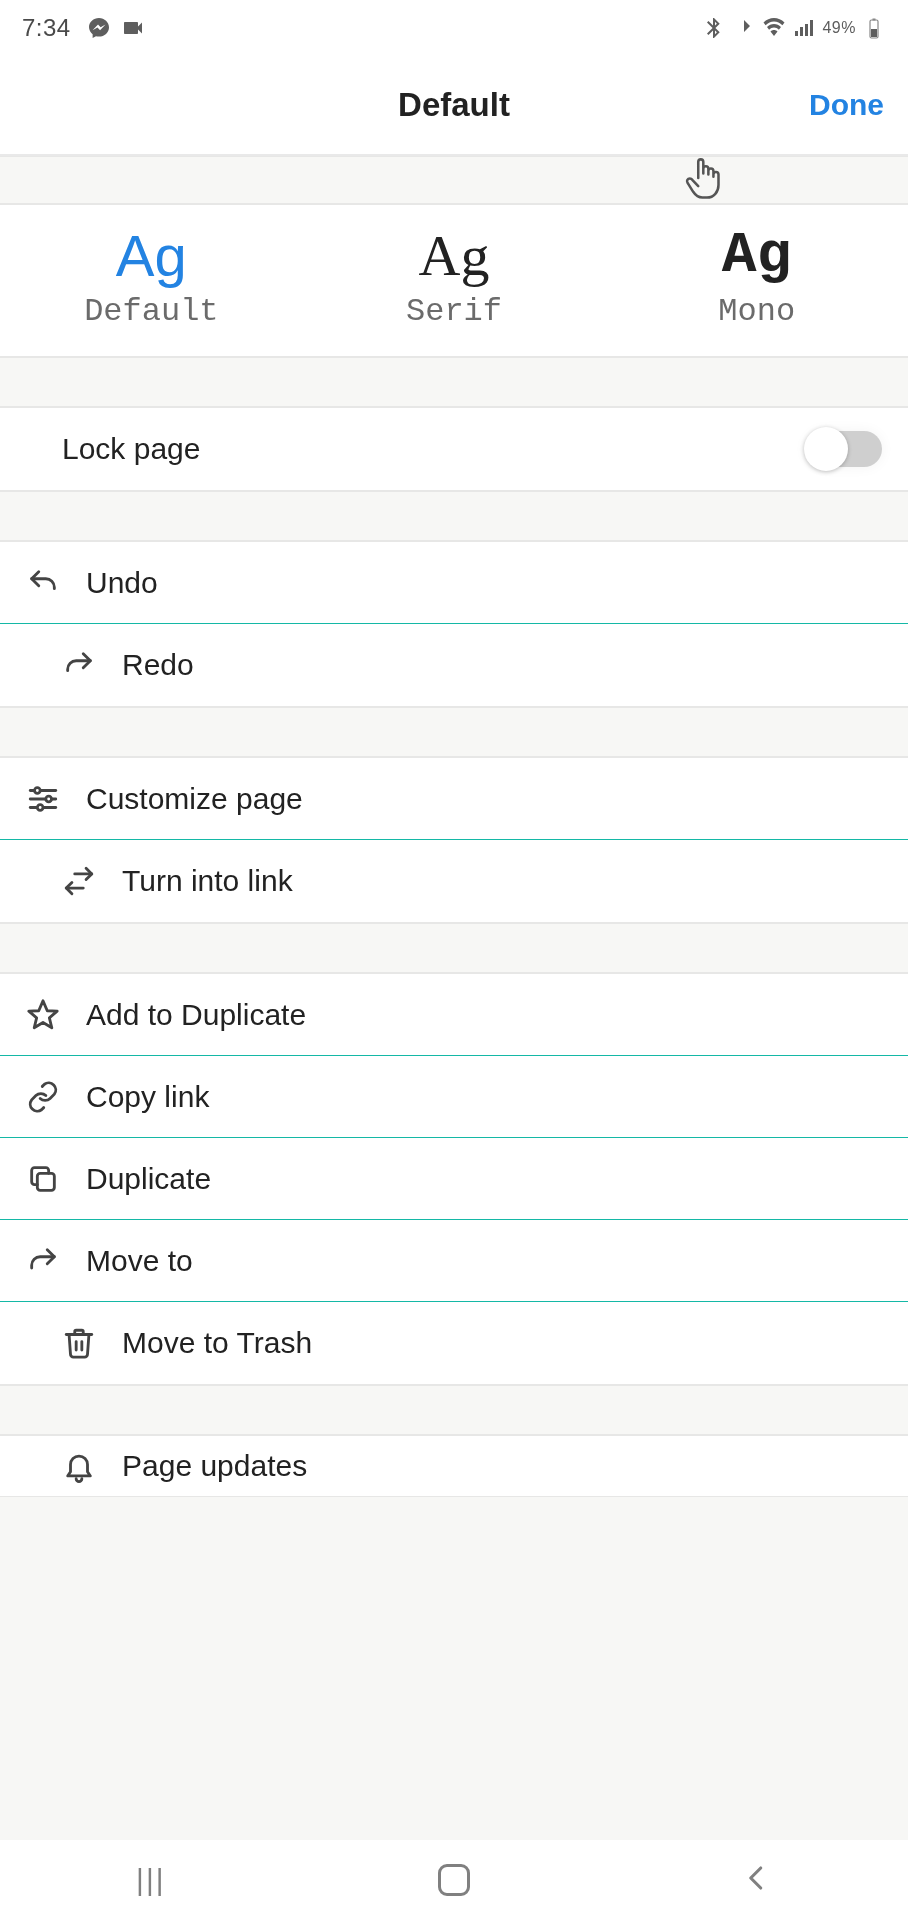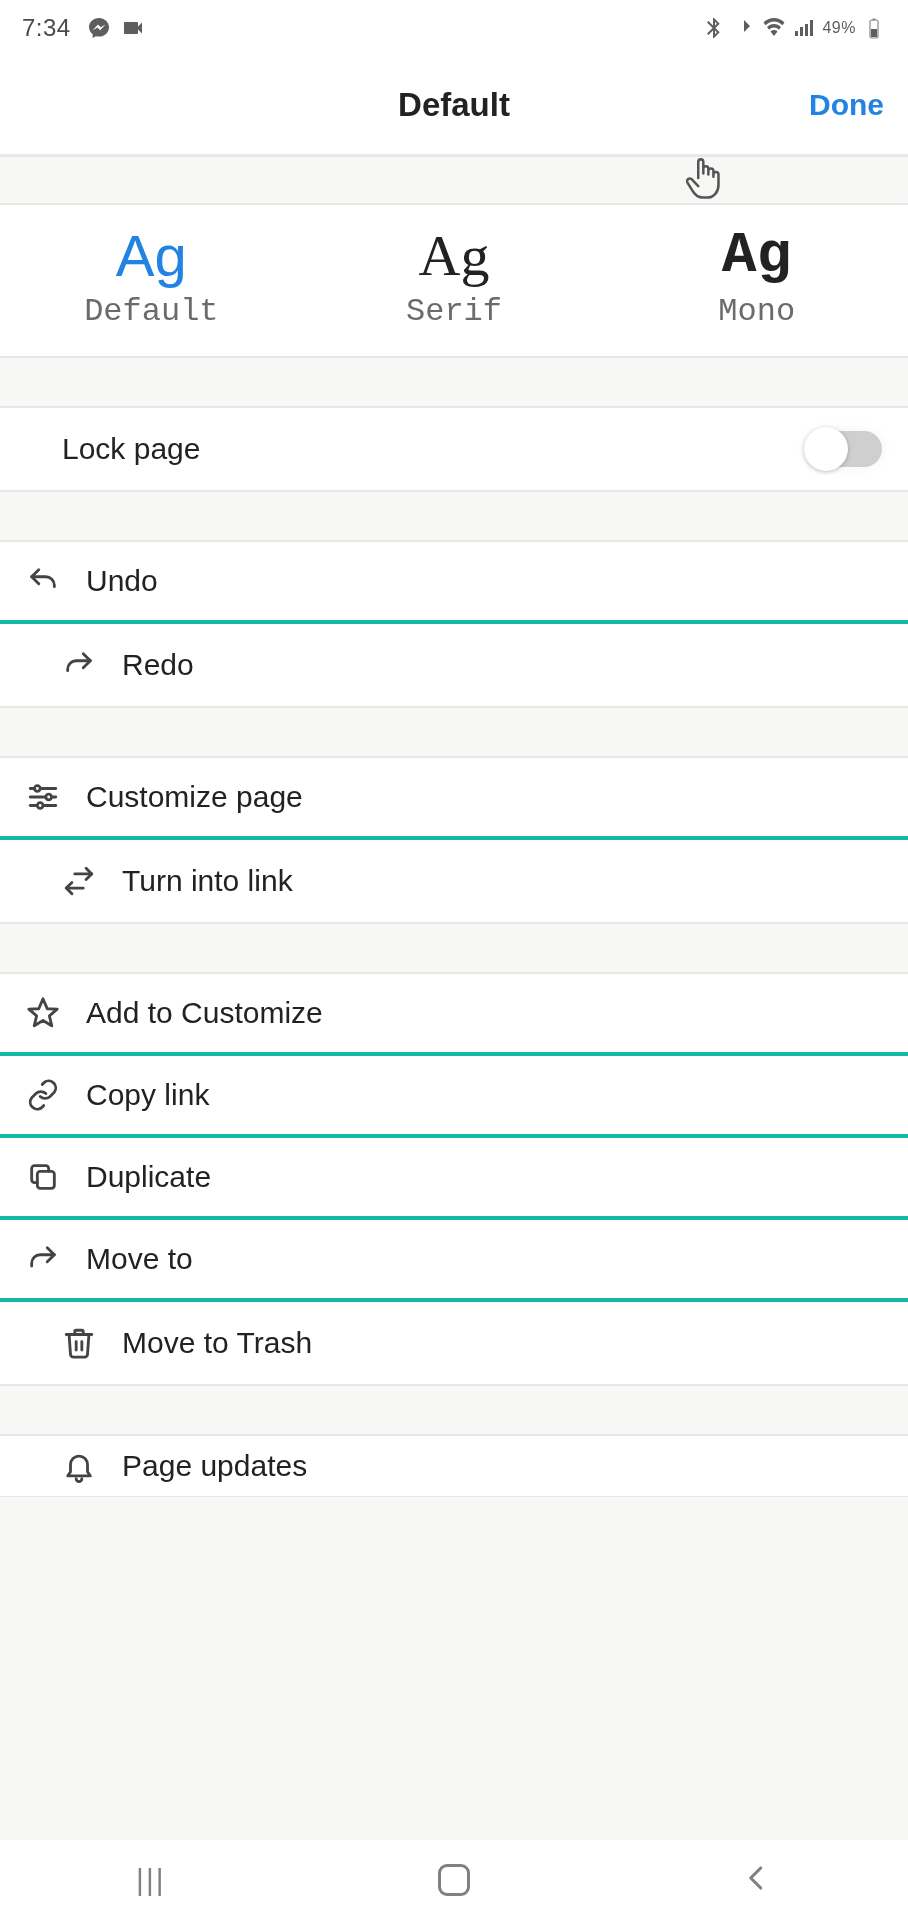--- a/index.html
+++ b/index.html
@@ -28,21 +28,21 @@
   .font-row { display: flex; background: #fff; }
   .font-opt { flex: 1; display: flex; flex-direction: column; align-items: center; justify-content: space-between; padding: 22px 0 26px; }
   .font-sample { font-size: 58px; line-height: 1; color: #222; }
   .font-sample.default { font-family: -apple-system, Arial, sans-serif; color: #2383e2; }
   .font-sample.serif { font-family: Georgia, "Times New Roman", serif; }
   .font-sample.mono { font-family: "Courier New", monospace; font-weight: 600; }
   .font-label { margin-top: 8px; font-size: 32px; color: #6b6b6b; font-family: Liberation Mono, monospace; }
   .font-opt.selected .font-label { color: #6b6b6b; }
 
   
-  .row { display: flex; align-items: center; background: #fff; padding: 0 26px; min-height: 82px; border-bottom: 4px solid #14b8a6; }
+  .row { display: flex; align-items: center; background: #fff; padding: 0 26px; min-height: 82px; border-bottom: 1px solid #14b8a6; }
   .row:last-child { border-bottom: none; margin-left: 36px; }
   .row .icon { width: 34px; height: 34px; margin-right: 26px; color: #444; flex-shrink: 0; }
   .row .lbl { font-size: 30px; color: #222; }
   .row.noicon .lbl { margin-left: 0; }
   .row .spacer { flex: 1; }
 
   
   .toggle { width: 76px; height: 36px; border-radius: 20px; background: #cfcfcf; position: relative; box-shadow: 0 0 14px rgba(0,0,0,0.05); }
   .toggle-knob { position: absolute; left: -2px; top: -4px; width: 44px; height: 44px; background: #fff; border-radius: 50%; box-shadow: 0 1px 4px rgba(0,0,0,0.25); }
 
@@ -198,21 +198,21 @@
     </div>
   </div>
 
   <div class="section-gap"></div>
 
   <div class="group">
     <div class="row">
       <svg class="icon" viewBox="0 0 24 24" fill="none" stroke="currentColor" stroke-width="2" stroke-linejoin="round">
           <polygon points="12 2 15 9 22 9.3 16.5 14 18.2 21 12 17.3 5.8 21 7.5 14 2 9.3 9 9"></polygon>
         </svg>
-      <span class="lbl">Add to Customize</span>
+      <span class="lbl">Add to Duplicate</span>
     </div>
     <div class="row">
       <svg class="icon" viewBox="0 0 24 24" fill="none" stroke="currentColor" stroke-width="2" stroke-linecap="round">
           <path d="M10 13a5 5 0 0 0 7 0l3-3a5 5 0 0 0-7-7l-1.5 1.5"></path>
           <path d="M14 11a5 5 0 0 0-7 0l-3 3a5 5 0 0 0 7 7l1.5-1.5"></path>
         </svg>
       <span class="lbl">Copy link</span>
     </div>
     <div class="row">
       <svg class="icon" viewBox="0 0 24 24" fill="none" stroke="currentColor" stroke-width="2" stroke-linecap="round" stroke-linejoin="round">

